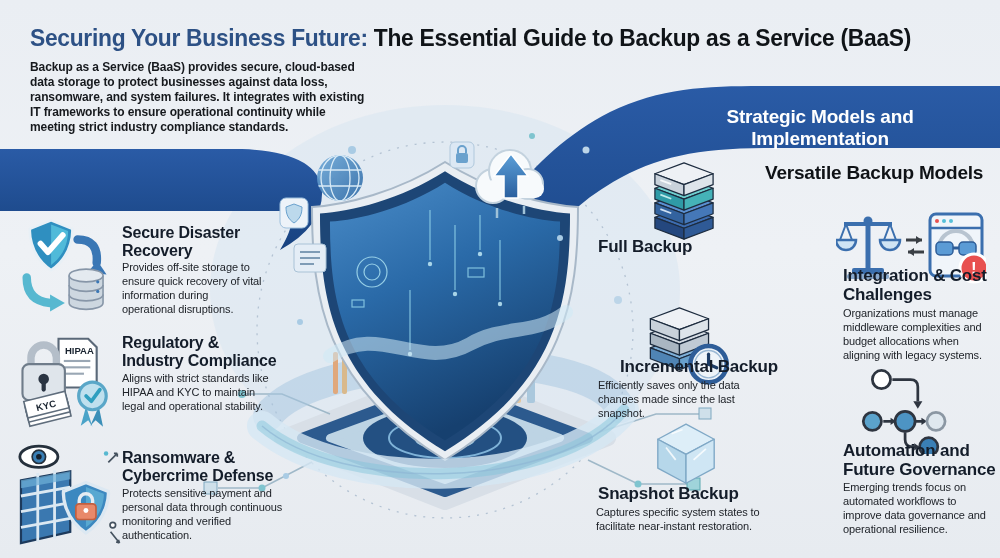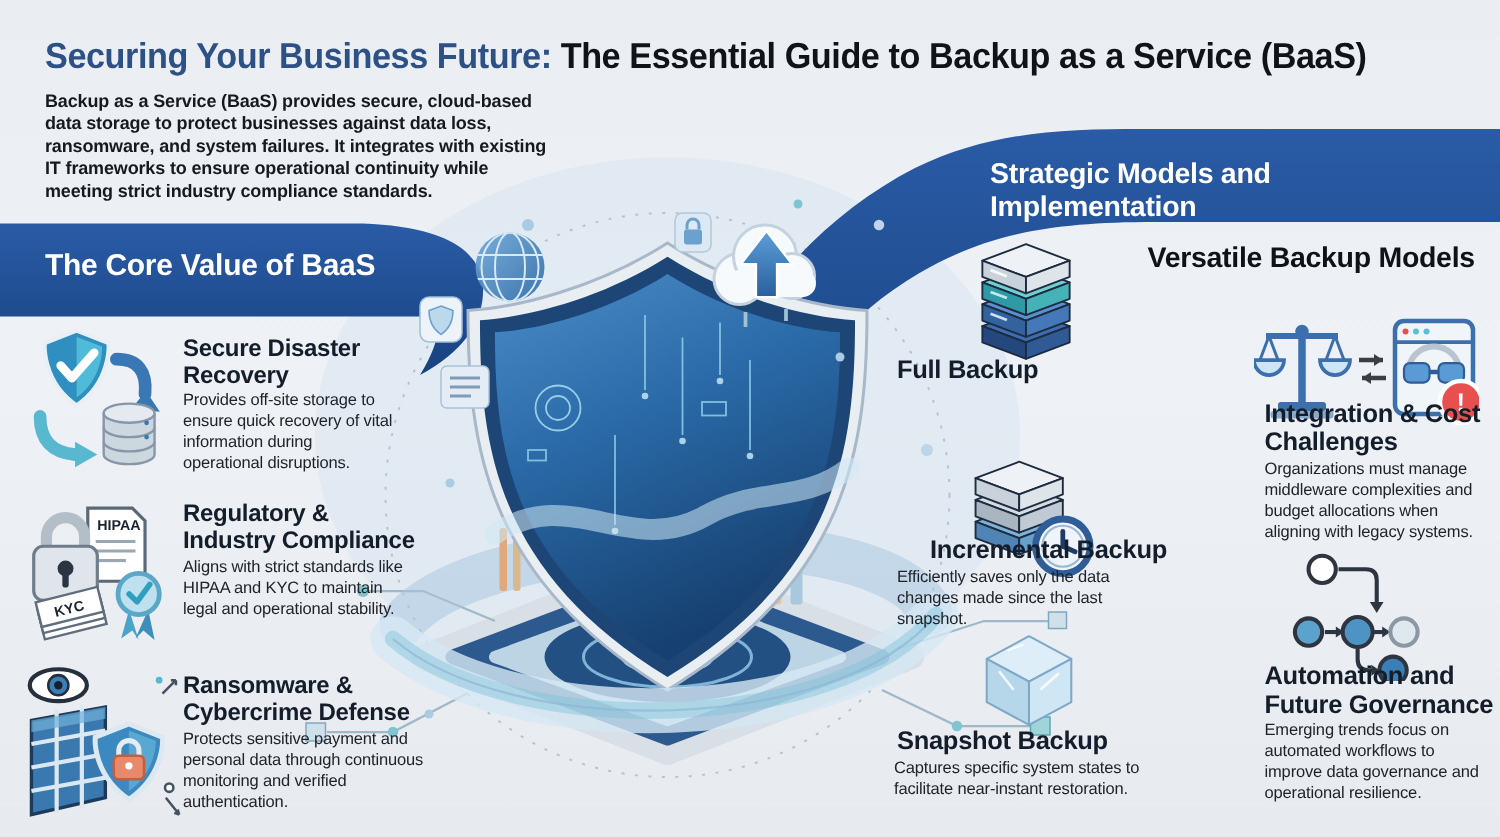--- a/index.html
+++ b/index.html
@@ -11,21 +11,21 @@
   svg.layer { position:absolute; left:0; top:0; }
   .abs { position:absolute; }
   .title { left:30px; top:24px; white-space:nowrap; font-size:24px; font-weight:bold;
            letter-spacing:-0.3px; transform:scaleX(0.95); transform-origin:left top; }
   .title .accent { color:#2d5185; }
   .title .rest { color:#101418; }
   .intro { left:30px; top:60px; font-size:12px; font-weight:bold; color:#16191d;
            line-height:15px; letter-spacing:-0.1px; white-space:nowrap; }
   .banner-text { color:#ffffff; font-weight:bold; font-size:20px; letter-spacing:-0.2px; }
   .left-banner-text { left:30px; top:166px; }
-  .right-banner-text { left:660px; top:106px; width:320px; text-align:left; font-size:19px; }
+  .right-banner-text { left:660px; top:106px; width:320px; text-align:center; font-size:19px; }
   .subhead { left:765px; top:162px; width:225px; 
              font-size:19px; font-weight:bold; color:#0f1216; letter-spacing:-0.2px; }
   .item-title { font-size:16px; font-weight:bold; color:#141d2a; line-height:1.12; letter-spacing:-0.2px; }
   .item-desc  { font-size:11px; color:#20242a; line-height:1.28; letter-spacing:-0.1px; }
   .centered { text-align:left; }
   .icon-box { position:absolute; }
 </style>
 </head>
 <body>
 
@@ -187,21 +187,20 @@
   <h1 class="abs title"><span class="accent">Securing Your Business Future:</span><span class="rest"> The Essential Guide to Backup as a Service (BaaS)</span></h1>
 
   <div class="abs intro">
     <div>Backup as a Service (BaaS) provides secure, cloud-based</div>
     <div>data storage to protect businesses against data loss,</div>
     <div>ransomware, and system failures. It integrates with existing</div>
     <div>IT frameworks to ensure operational continuity while</div>
     <div>meeting strict industry compliance standards.</div>
   </div>
 
-  <div class="abs banner-text left-banner-text">The Core Value of BaaS</div>
   <div class="abs banner-text right-banner-text">Strategic Models and Implementation</div>
   <div class="abs subhead">Versatile Backup Models</div>
 
   <svg class="icon-box" style="left:14px;top:214px" width="106" height="106" viewBox="0 0 100 100">
     <path d="M60,24 q20,0 18,22" fill="none" stroke="#3a77b5" stroke-width="8" stroke-linecap="round"></path>
     <polygon points="78,44 70,56 88,56" fill="#3a77b5" transform="rotate(6 78 50)"></polygon>
     <path d="M12,60 q0,22 22,24" fill="none" stroke="#57b8d0" stroke-width="8" stroke-linecap="round"></path>
     <polygon points="34,84 34,76 48,84 34,92" fill="#57b8d0"></polygon>
     <path d="M35,6 L55,14 C55,14 57,38 35,53 C13,38 15,14 15,14 Z" fill="#2f8fc0" stroke="#e8f0f6" stroke-width="2.5"></path>
     <path d="M35,10 L51,16 C51,16 52,36 35,48 Z" fill="#56c2dd" opacity="0.85"></path>

